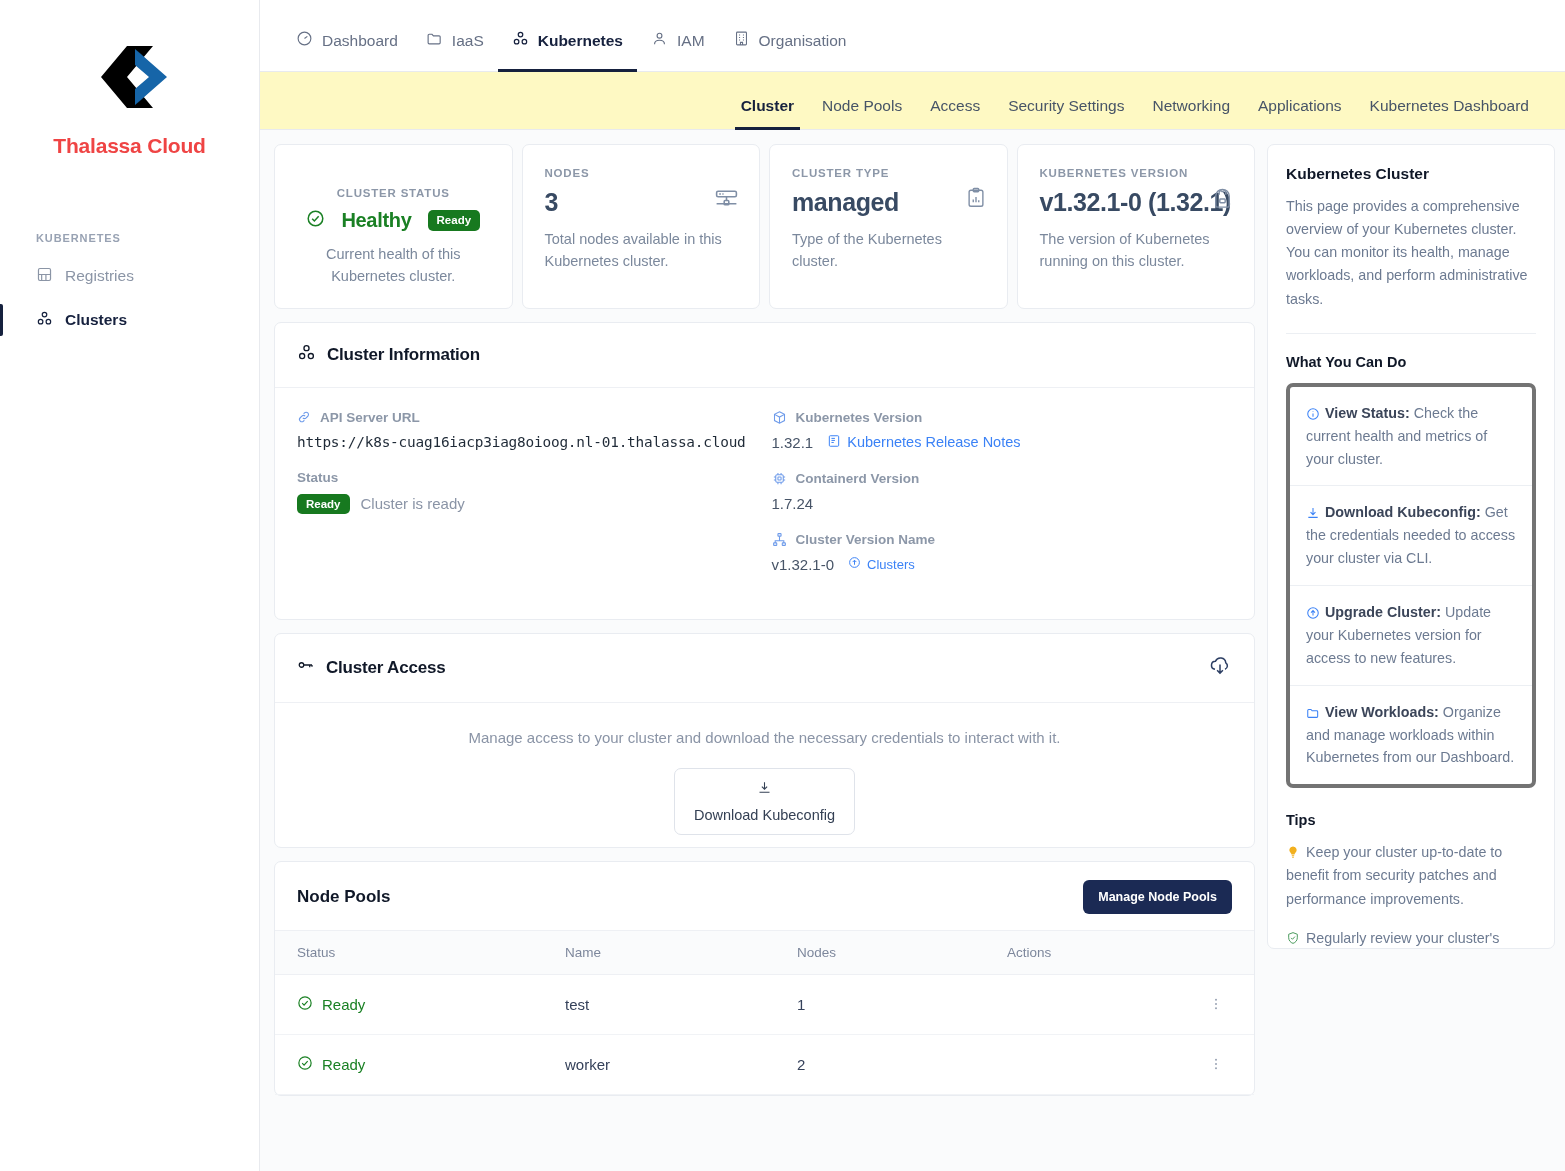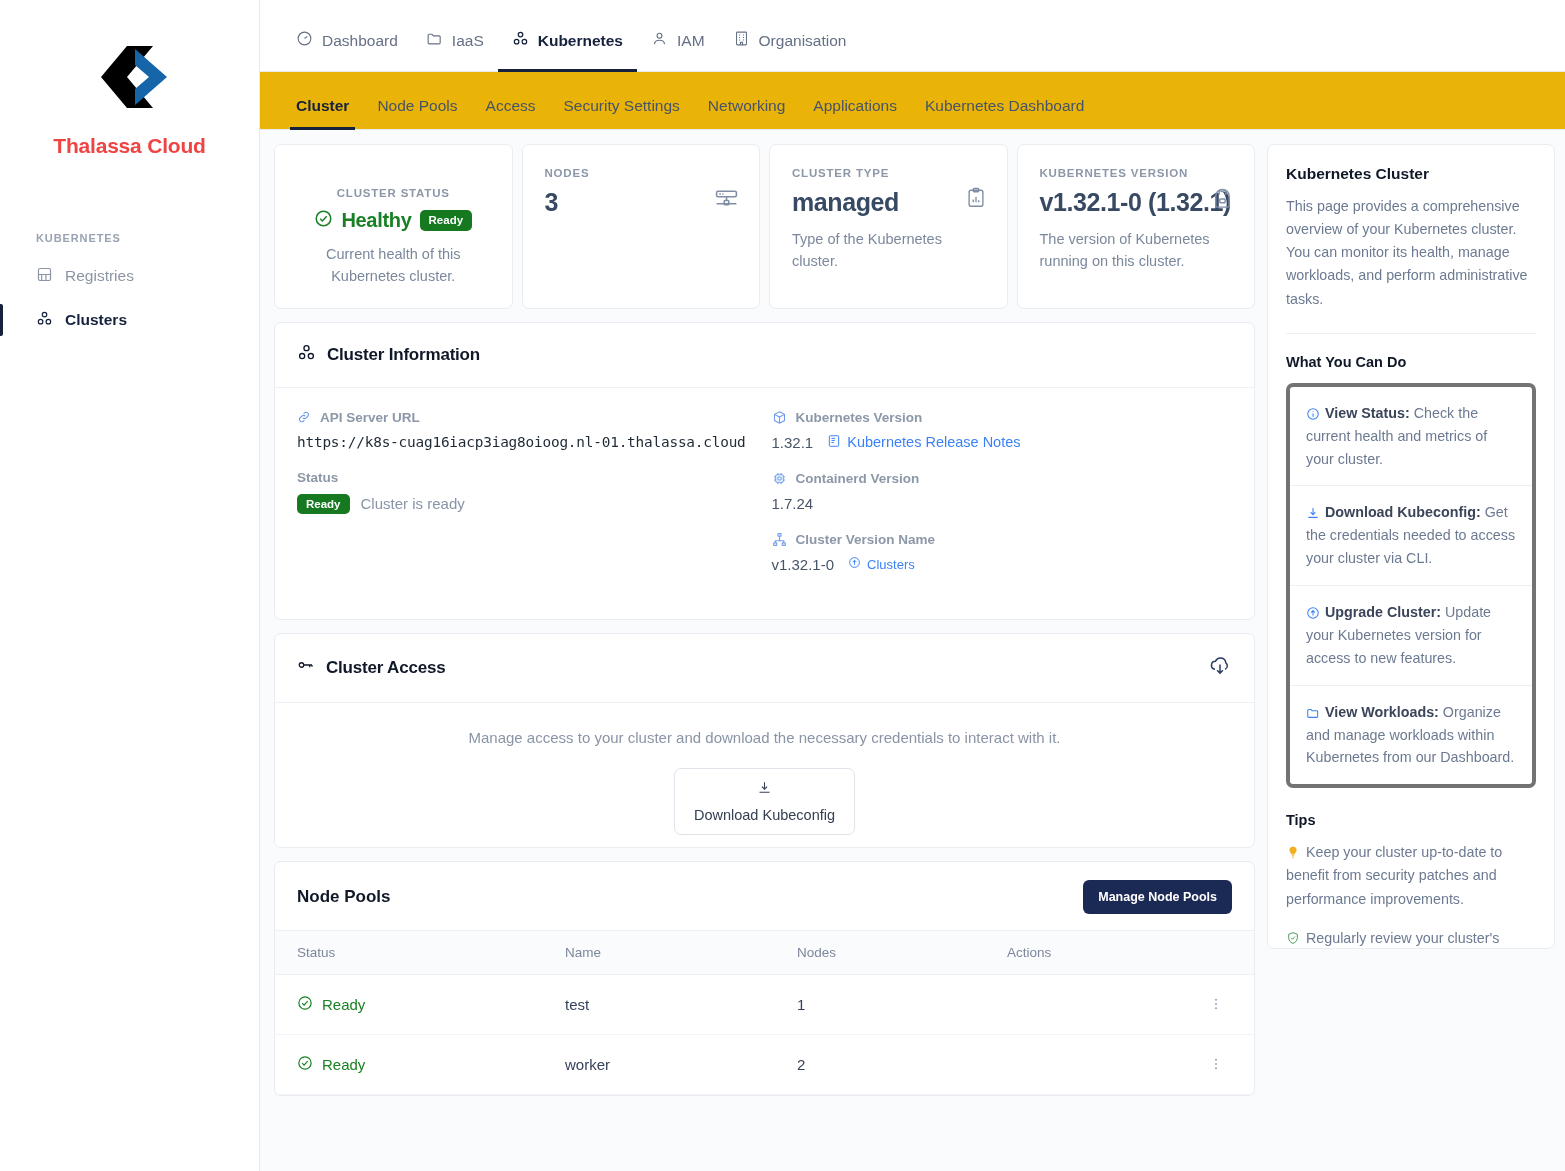--- a/index.html
+++ b/index.html
@@ -60,25 +60,26 @@
     font-size: 15.5px; color: #667085; cursor: pointer;
     position: relative;
   }
   .topnav-item.active { color: #16213e; font-weight: 700; }
   .topnav-item.active::after {
     content: ""; position: absolute; left: 0; right: 0; bottom: -1px;
     height: 3px; background: #16213e;
   }
 
   .subnav {
-    background: #eab308;
+    background: #fef9c3;
     padding: 0 22px;
     display: flex; align-items: flex-end;
     height: 58px; min-height: 58px;
     border-bottom: 1px solid #e8eaee;
+    justify-content: flex-end;
   }
   .subnav-item {
     padding: 0 14px 14px 14px;
     font-size: 15.5px; color: #475467; cursor: pointer; position: relative;
     white-space: nowrap;
   }
   .subnav-item.active { color: #16213e; font-weight: 700; }
   .subnav-item.active::after {
     content: ""; position: absolute; left: 8px; right: 8px; bottom: -1px;
     height: 3px; background: #16213e;
@@ -101,21 +102,21 @@
   }
   .stat-label {
     font-size: 11.5px; font-weight: 700; letter-spacing: 0.8px;
     color: #8c97a8; text-transform: uppercase;
   }
   .stat-value { font-size: 25px; font-weight: 700; color: #384a63; margin-top: 9px; letter-spacing: -0.4px; }
   .stat-desc { font-size: 14.5px; color: #7b889c; margin-top: 12px; line-height: 1.5; }
   .stat-icon { position: absolute; right: 20px; top: 42px; color: #7f8ea5; }
   .stat-card.centered { text-align: center; padding-top: 42px; }
   .health-line {
-    display: flex; align-items: center; justify-content: center; gap: 8px; margin-top: 10px;
+    display: flex; align-items: center; justify-content: center; gap: 16px; margin-top: 10px;
   }
   .health-text { font-size: 20px; font-weight: 700; color: #1a8024; letter-spacing: -0.3px; }
   .badge-ready {
     background: #17791f; color: #ffffff; font-size: 11.5px; font-weight: 700;
     padding: 3px 9px; border-radius: 5px; line-height: 1.3;
   }
 
   
   .panel { background: #ffffff; border: 1px solid #e9ecf1; border-radius: 7px; }
   .panel-head {
@@ -327,20 +328,21 @@
               </span>
               <span class="health-text">Healthy</span>
               <span class="badge-ready">Ready</span>
             </div>
             <div class="stat-desc">Current health of this Kubernetes cluster.</div>
           </div>
 
           <div class="stat-card">
             <div class="stat-label">NODES</div>
             <div class="stat-value">3</div>
+            <div class="stat-desc">Total nodes available in this Kubernetes cluster.</div>
             <span class="stat-icon">
               <svg width="25" height="25" viewBox="0 0 24 24" fill="none" stroke="currentColor" stroke-width="1.5">
                 <rect x="2.5" y="4" width="19" height="5.4" rx="1.4"></rect>
                 <path d="M5 6.7h1.6M8 6.7h1.2"></path>
                 <path d="M12 9.4v3.2M2.5 16h19"></path>
                 <rect x="9.8" y="13" width="4.4" height="4" rx="0.8"></rect>
               </svg>
             </span>
           </div>
 

